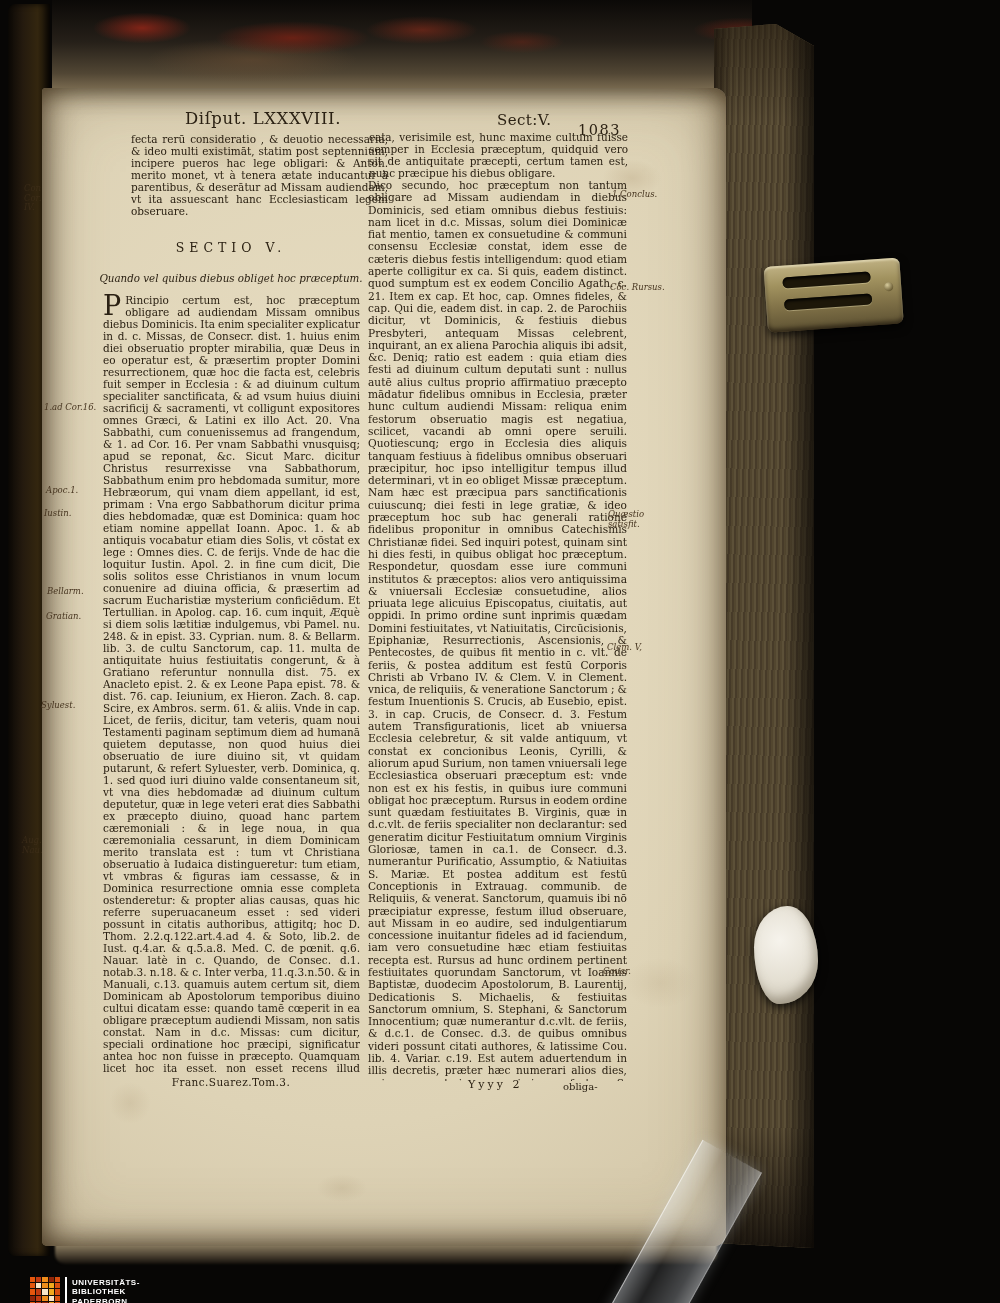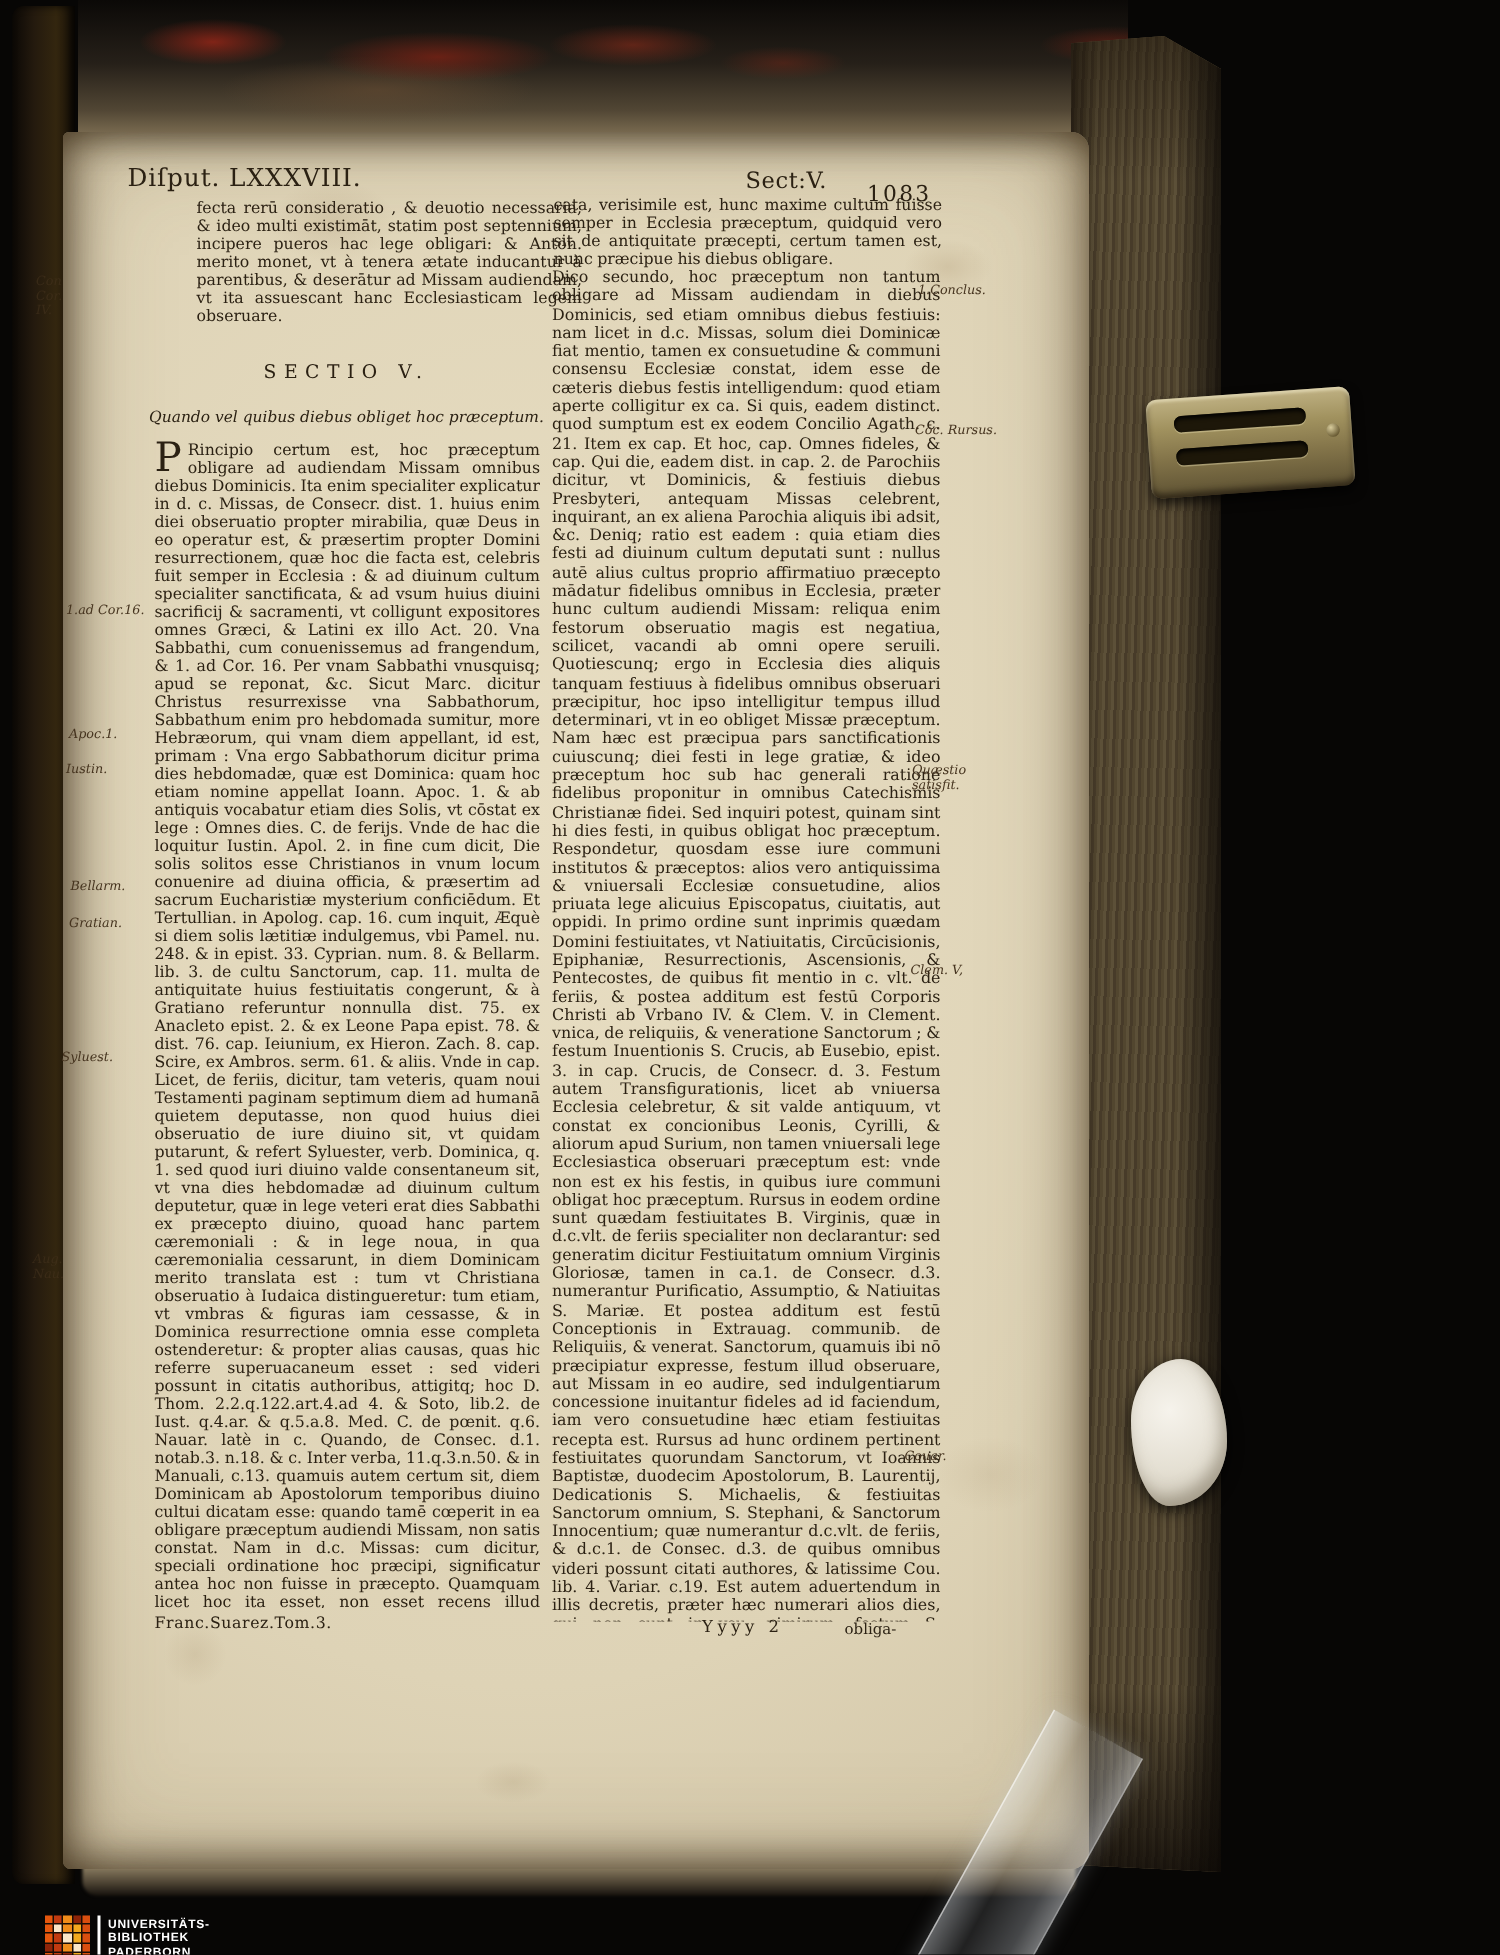--- a/index.html
+++ b/index.html
@@ -58,30 +58,30 @@
     background-image:
       radial-gradient(28px 16px at 560px 140px, rgba(125,92,48,.20), transparent 70%),
       radial-gradient(42px 26px at 590px 90px, rgba(125,92,48,.14), transparent 70%),
       radial-gradient(30px 30px at 88px 1015px, rgba(120,90,50,.10), transparent 70%),
       radial-gradient(52px 36px at 618px 895px, rgba(120,90,50,.09), transparent 70%),
       radial-gradient(36px 20px at 300px 1100px, rgba(115,85,45,.10), transparent 70%),
       radial-gradient(60px 40px at 180px 60px, rgba(110,82,44,.12), transparent 70%);}
 
   
   .txt{color:#2b2113;z-index:3;}
-  .header-left{left:85px;top:109px;width:256px;text-align:left;font-size:16.5px;letter-spacing:.6px;}
+  .header-left{left:85px;top:109px;width:256px;text-align:right;font-size:16.5px;letter-spacing:.6px;}
   .header-right{left:497px;top:111px;font-size:15px;letter-spacing:.4px;}
   .pageno{left:578px;top:122px;font-size:14.5px;letter-spacing:1.5px;}
   .col{text-align:justify;font-size:10.5px;line-height:12px;word-spacing:-.4px;}
   .intro{left:119px;top:133px;width:257px;margin-left:12px;}
   .sectio{left:103px;top:240px;width:256px;text-align:center;font-size:12.5px;letter-spacing:5px;}
   .subtitle{left:98px;top:272px;width:266px;text-align:center;font-style:italic;font-size:10.3px;}
   .bodyL{left:103px;top:294px;width:257px;max-height:778px;overflow:hidden;}
   .dropcap{float:left;font-size:27px;line-height:22px;padding:1px 4px 0 0;}
-  .sigline{left:103px;top:1076px;width:256px;text-align:left;font-size:10.5px;letter-spacing:.4px;}
+  .sigline{left:103px;top:1076px;width:256px;text-align:center;font-size:10.5px;letter-spacing:.4px;}
   .p1R{left:369px;top:131px;width:259px;}
   .bodyR{left:368px;top:179px;width:259px;max-height:902px;overflow:hidden;line-height:12.3px;font-size:10.6px;}
   .bodyR .indent{text-indent:12px;}
   .yyy{left:468px;top:1078px;font-size:11px;letter-spacing:3px;}
   .catchword{left:563px;top:1081px;font-size:10px;}
 
   .note{z-index:3;font-style:italic;font-size:8.5px;line-height:9.6px;color:#46341f;}
   .note.faint{opacity:.55;}
 
   

